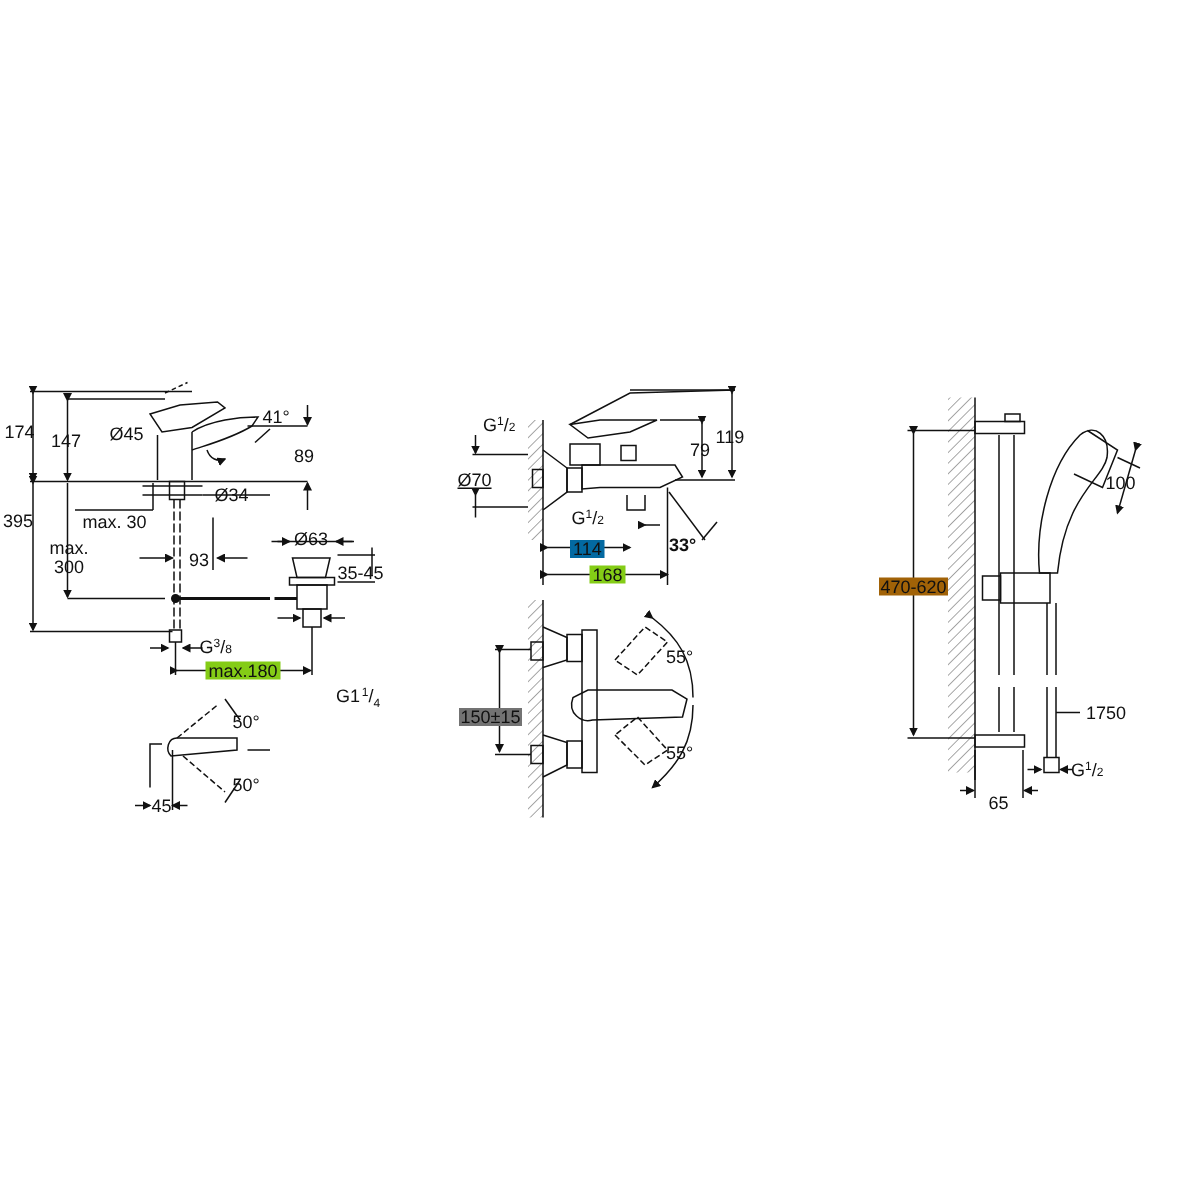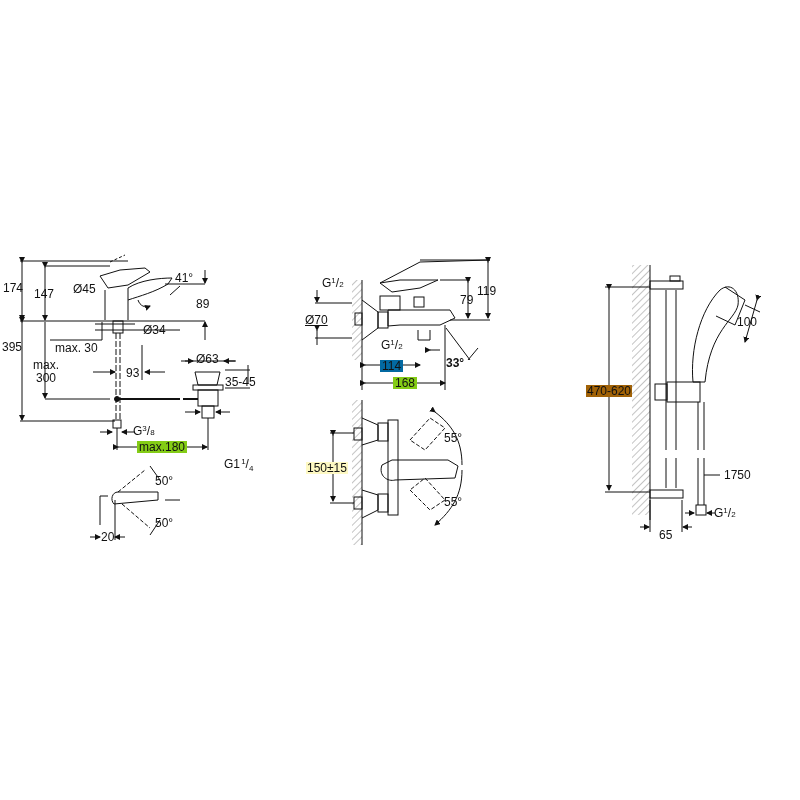--- a/index.html
+++ b/index.html
@@ -203,36 +203,36 @@
 <div class="lbl" style="left:224px;top:410px;margin-top:48px;">
   <span>G1</span><span style="font-size:4px"> </span><span class="sup">1</span>/<span class="sub">4</span>
 </div>
 <div class="lbl" style="left:133px;top:425px;">
   <span>G</span><span class="sup">3</span>/<span class="sub">8</span>
 </div>
 <div class="lbl" style="left:137px;top:441px;background:#84cc16;padding:0 2px;">max.180</div>
 
 <div class="lbl" style="left:155px;top:475px;">50°</div>
 <div class="lbl" style="left:155px;top:517px;">50°</div>
-<div class="lbl" style="left:101px;top:531px;">20</div>
+<div class="lbl" style="left:101px;top:531px;">45</div>
 
 <div class="lbl" style="left:322px;top:277px;">
   <span>G</span><span class="sup">1</span>/<span class="sub">2</span>
 </div>
 <div class="lbl" style="left:305px;top:314px;text-decoration:underline;">Ø70</div>
 <div class="lbl" style="left:477px;top:285px;">119</div>
 <div class="lbl" style="left:460px;top:294px;">79</div>
 <div class="lbl" style="left:381px;top:339px;">
   <span>G</span><span class="sup">1</span>/<span class="sub">2</span>
 </div>
 <div class="lbl" style="left:446px;top:357px;font-weight:bold;">33°</div>
 <div class="lbl" style="left:380px;top:360px;background:#0369a1;padding:0 2px;">114</div>
 <div class="lbl" style="left:393px;top:377px;background:#84cc16;padding:0 2px;">168</div>
 
-<div class="lbl" style="left:306px;top:462px;background:#fef9c3;padding:0 1px;text-align:center;">150±15</div>
+<div class="lbl" style="left:306px;top:472px;background:#737373;padding:0 1px;text-align:center;">150±15</div>
 <div class="lbl" style="left:444px;top:432px;">55°</div>
 <div class="lbl" style="left:444px;top:496px;">55°</div>
 
 <div class="lbl" style="left:586px;top:385px;background:#a16207;padding:0 1px;">470-620</div>
 <div class="lbl" style="left:737px;top:316px;text-align:right;">100</div>
 <div class="lbl" style="left:724px;top:469px;">1750</div>
 <div class="lbl" style="left:714px;top:507px;">
   <span>G</span><span class="sup">1</span>/<span class="sub">2</span>
 </div>
 <div class="lbl" style="left:659px;top:529px;">65</div>

